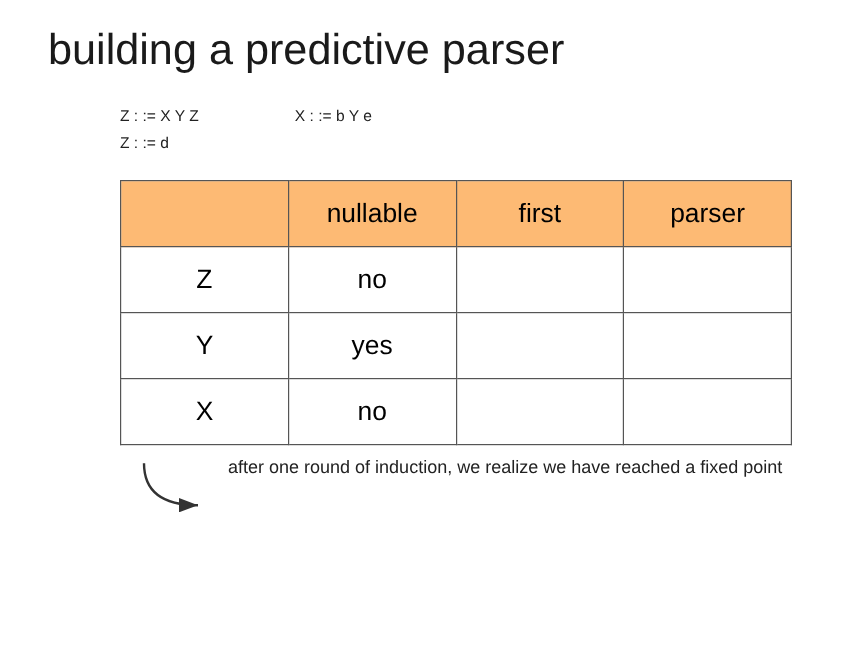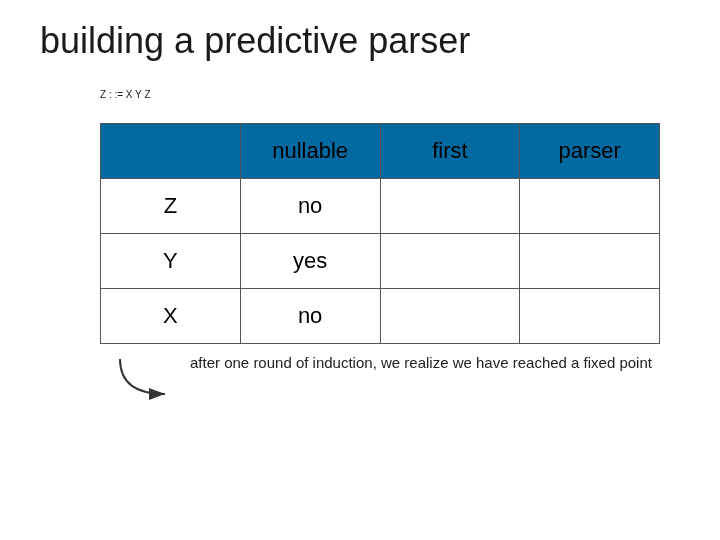--- a/index.html
+++ b/index.html
@@ -27,21 +27,21 @@
     }
 
     .grammar-section {
       display: flex;
       gap: 80px;
       margin-bottom: 20px;
       margin-left: 60px;
     }
 
     .grammar-block {
-      font-size: 10px;
+      font-size: 13px;
       color: #222;
       line-height: 1.7;
     }
 
     .table-container {
       margin-left: 60px;
       margin-right: 40px;
     }
 
     table {
@@ -54,21 +54,21 @@
       padding: 10px 18px;
       text-align: center;
       font-size: 22px;
       min-width: 120px;
       min-height: 55px;
       height: 55px;
     }
 
     table thead th {
       font-weight: normal;
-      background: #0369a1;
+      background: #fdba74;
     }
 
     table tbody td {
       font-weight: normal;
     }
 
     .footer-section {
       display: flex;
       align-items: flex-start;
       margin-top: 10px;
@@ -96,22 +96,24 @@
 </head>
 <body>
 
 <div class="page">
 
   <h1 class="title">building a predictive parser</h1>
 
   <div class="grammar-section">
     <div class="grammar-block">
       <div>Z : := X Y Z</div>
+      <div>Z : := d</div>
     </div>
     <div class="grammar-block">
+      <div>X : := b Y e</div>
     </div>
   </div>
 
   <div class="table-container">
     <table>
       <thead>
         <tr>
           <th></th>
           <th>nullable</th>
           <th>first</th>

